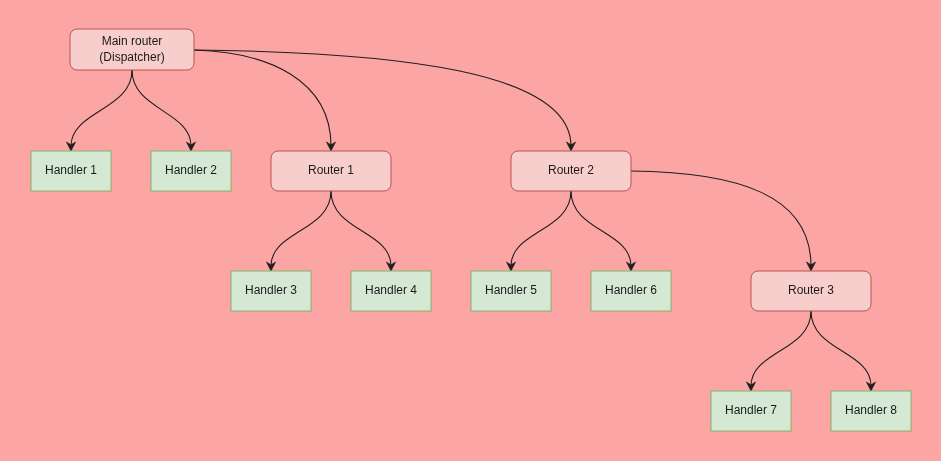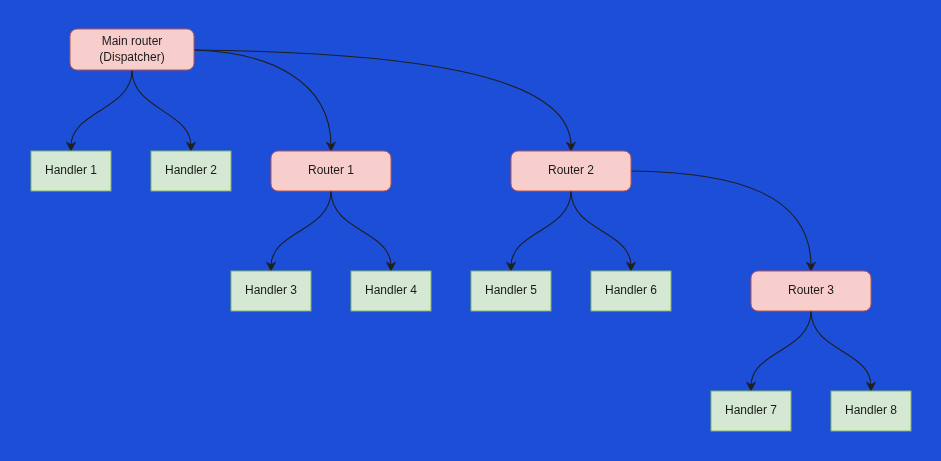--- a/index.html
+++ b/index.html
@@ -10,21 +10,21 @@
   body {
     width: 941px;
     height: 461px;
     font-family: "Liberation Sans", sans-serif;
     overflow: hidden;
   }
   #diagram-root {
     position: relative;
     width: 941px;
     height: 461px;
-    background: #1d4ed8;
+    background: #fca5a5;
   }
   #diagram-svg {
     position: absolute;
     top: 0;
     left: 0;
     width: 941px;
     height: 461px;
     display: block;
   }
   .node-rect {

